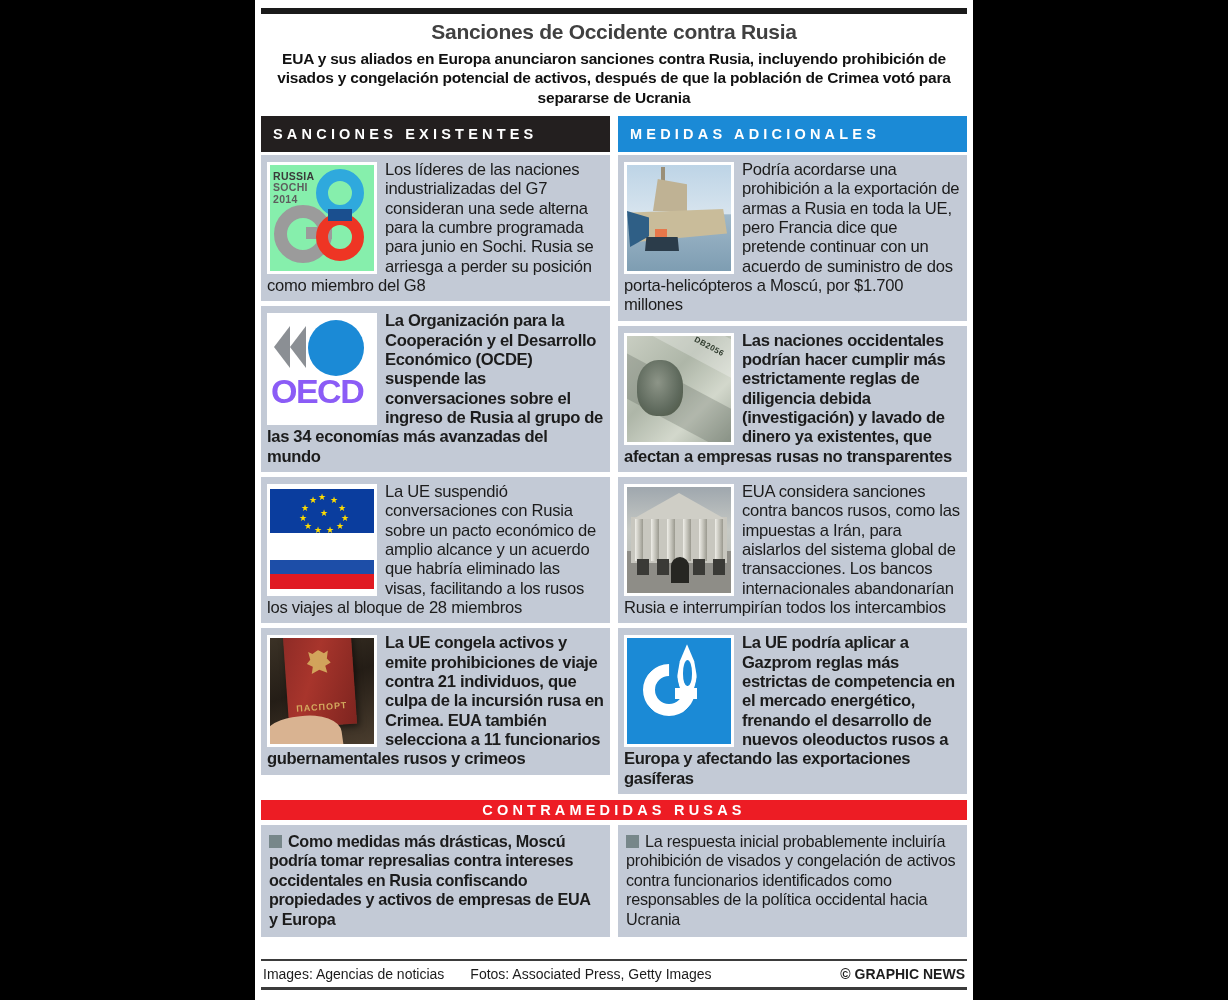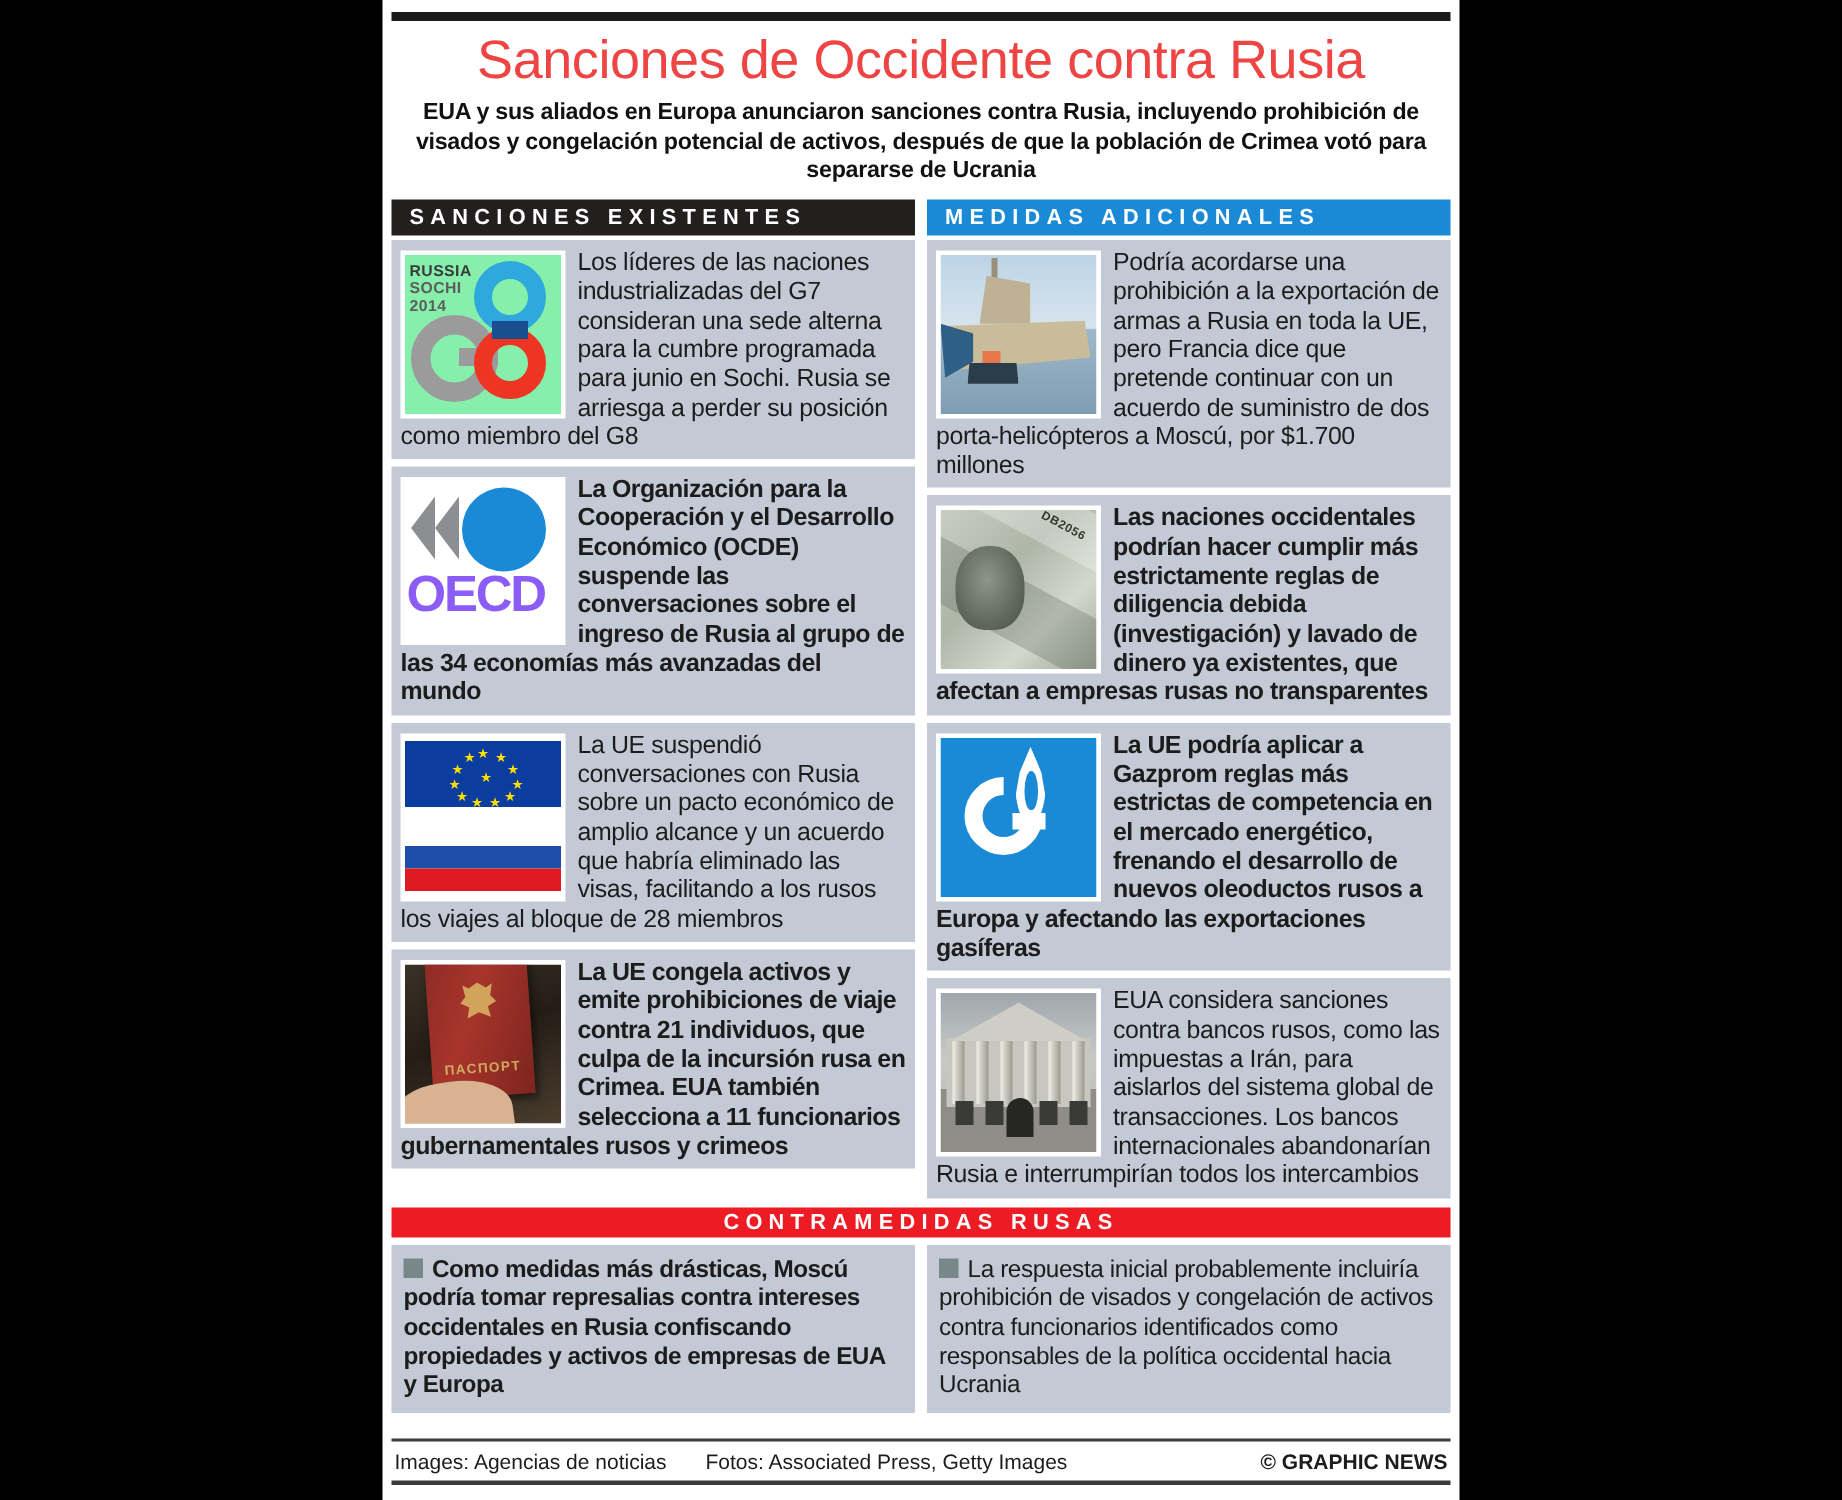--- a/index.html
+++ b/index.html
@@ -15,33 +15,33 @@
     position: absolute; left: 255px; top: 0; width: 718px; height: 1000px;
     background: #ffffff;
     display: flex; flex-direction: column;
   }
 
   .rule-top { height: 6px; background: #1a1a1a; margin: 8px 6px 0 6px; }
 
   
   .titleblock { padding: 4px 6px 6px 6px; text-align: center; }
   .headline {
-    font-size: 36px; font-weight: normal; color: #ef4444;
+    font-size: 21px; font-weight: bold; color: #404040;
     letter-spacing: -0.3px; line-height: 1.12;
     margin-top: 2px;
   }
   .standfirst {
     font-size: 15.5px; font-weight: bold; color: #111;
     line-height: 1.26; margin-top: 5px; letter-spacing: -0.2px;
   }
 
   
   .bars { display: flex; gap: 8px; padding: 0 6px; margin-top: 3px; }
   .bar {
-    flex: 1; height: 24px; color: #fff;
+    flex: 1; height: 36px; color: #fff;
     font-size: 14.5px; font-weight: bold; letter-spacing: 4.2px;
     display: flex; align-items: center; padding-left: 12px;
   }
   .bar.dark { background: #231f1f; }
   .bar.blue { background: #1b8ad6; }
 
   
   .cols { display: flex; gap: 8px; padding: 3px 6px 0 6px; }
   .col { flex: 1; display: flex; flex-direction: column; gap: 5px; }
 
@@ -379,34 +379,20 @@
                 <div class="band"></div>
                   <div class="band2"></div>
                   <div class="face"></div>
                 <div class="ser">DB2056</div>
               </div>
             </div>
           </div>
           <p>Las naciones occidentales podrían hacer cumplir más estrictamente reglas de diligencia debida (investigación) y lavado de dinero ya existentes, que afectan a empresas rusas no transparentes</p>
         </div>
 
-        <div class="panel bold">
-          <div class="thumb">
-            <div class="inner">
-              <div class="gaz">
-                <div class="gg"></div>
-                  <div class="gbar"></div>
-                <div class="flame"></div>
-                  <div class="flamein"></div>
-              </div>
-            </div>
-          </div>
-          <p>La UE podría aplicar a Gazprom reglas más estrictas de competencia en el mercado energético, frenando el desarrollo de nuevos oleoductos rusos a Europa y afectando las exportaciones gasíferas</p>
-        </div>
-
         <div class="panel">
           <div class="thumb">
             <div class="inner">
               <div class="bank">
                 <div class="ped"></div>
                 <div class="body"></div>
                 <div class="pedi"></div>
                 <div class="col" style="left:8px;"></div>
                 <div class="col" style="left:24px;"></div>
                 <div class="col" style="left:40px;"></div>
@@ -417,20 +403,34 @@
                 <div class="pedfeat" style="left:30px;"></div>
                 <div class="pedfeat" style="left:66px;"></div>
                 <div class="pedfeat" style="left:86px;"></div>
                 <div class="arch"></div>
               </div>
             </div>
           </div>
           <p>EUA considera sanciones contra bancos rusos, como las impuestas a Irán, para aislarlos del sistema global de transacciones. Los bancos internacionales abandonarían Rusia e interrumpirían todos los intercambios</p>
         </div>
 
+        <div class="panel bold">
+          <div class="thumb">
+            <div class="inner">
+              <div class="gaz">
+                <div class="gg"></div>
+                  <div class="gbar"></div>
+                <div class="flame"></div>
+                  <div class="flamein"></div>
+              </div>
+            </div>
+          </div>
+          <p>La UE podría aplicar a Gazprom reglas más estrictas de competencia en el mercado energético, frenando el desarrollo de nuevos oleoductos rusos a Europa y afectando las exportaciones gasíferas</p>
+        </div>
+
       </div>
     </div>
 
     <div class="redbarwrap">
       <div class="redbar">CONTRAMEDIDAS RUSAS</div>
     </div>
 
     <div class="cols" style="padding-top:5px;">
       <div class="col">
         <div class="cm bold">

